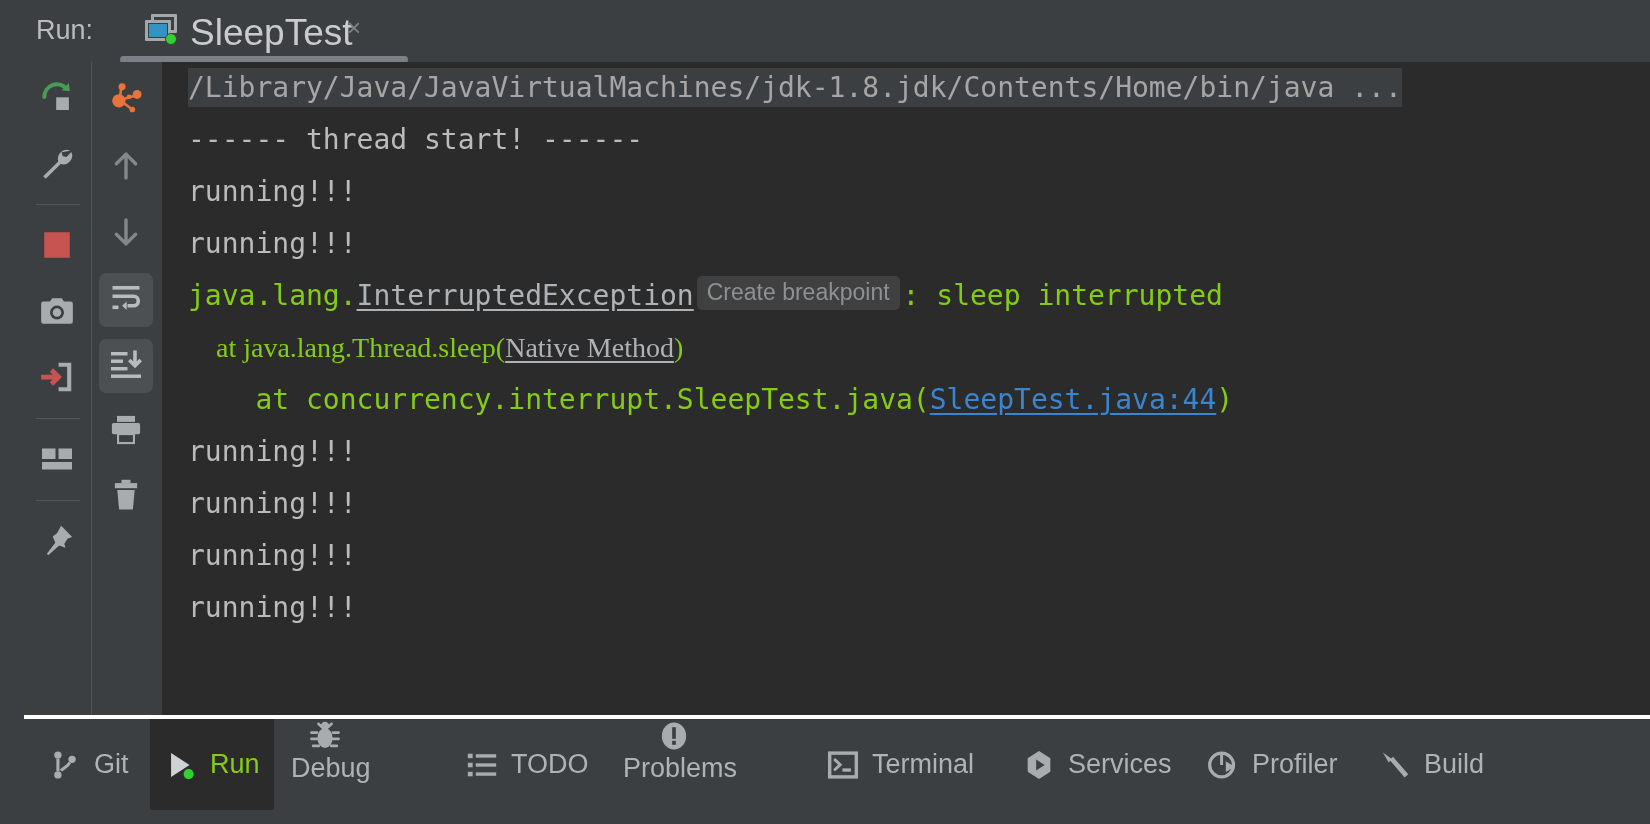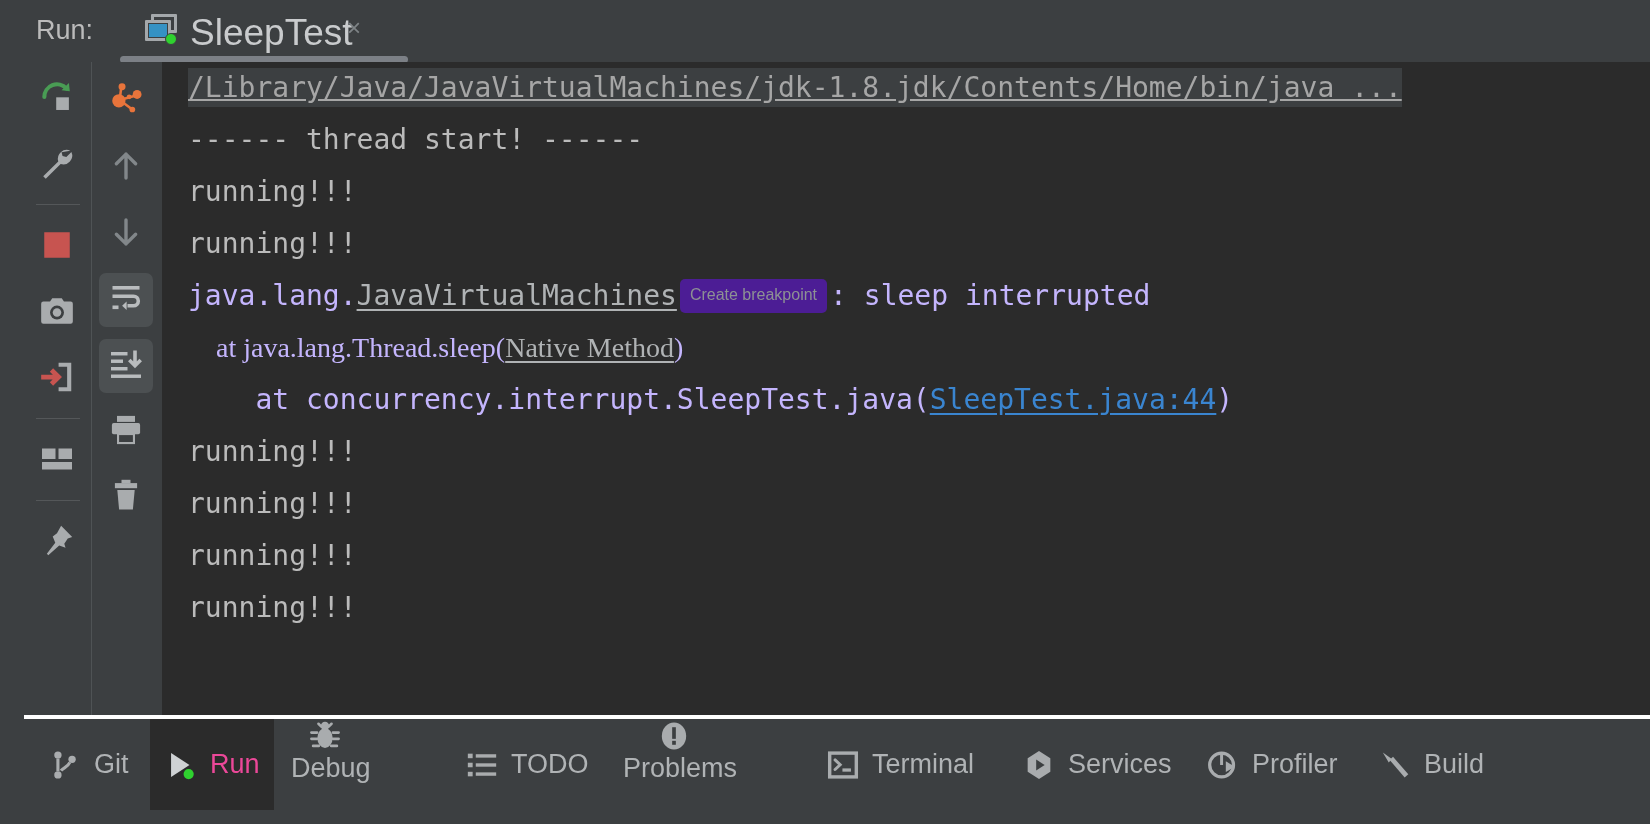--- a/index.html
+++ b/index.html
@@ -121,32 +121,31 @@
     white-space: pre;
     padding-left: 26px;
     color: #a9b7c6;
   }
   .cline.cmd {
     color: #a6a6a6;
   }
   .cline.cmd .hl {
     background: #3c3f41;
     padding: 3px 0;
-    text-decoration: underline;
-  }
-  .tok-orange { color: #c4b5fd; }
+  }
+  .tok-orange { color: #84cc16; }
   .tok-link   { color: #3a85d0; text-decoration: underline; text-underline-offset: 4px; }
   .tok-uline  { color: #b0b3b5; text-decoration: underline; text-underline-offset: 4px; }
   .tok-out    { color: #bbbbbb; }
   .badge-bp {
     display: inline-block;
-    background: #4c1d95;
+    background: #404040;
     color: #8d9194;
     font-family: "Liberation Sans", sans-serif;
-    font-size: 16px;
+    font-size: 23px;
     line-height: 30px;
     padding: 1px 10px 3px 10px;
     border-radius: 5px;
     vertical-align: 5px;
     margin: 0 3px;
   }
 
   
   .bottombar {
     position: absolute; left: 0; top: 715px;
@@ -157,21 +156,21 @@
   .bbtn {
     position: absolute; top: 0;
     height: 91px;
     display: flex; align-items: center;
     padding: 0 14px;
     color: #b0b3b5; font-size: 27px;
     white-space: nowrap;
   }
   .bbtn.active {
     background: #2b2b2b;
-    color: #ec4899;
+    color: #84cc16;
   }
   .bbtn .bicon {
     width: 34px; height: 34px;
     margin-right: 12px;
     position: relative;
     flex: 0 0 34px;
   }
 </style>
 </head>
 <body>
@@ -347,21 +346,21 @@
   <div class="console">
 
     <div class="cline cmd" style="top:0px;"><span class="hl">/Library/Java/JavaVirtualMachines/jdk-1.8.jdk/Contents/Home/bin/java ...</span></div>
 
     <div class="cline" style="top:52px;"><span class="tok-out">------ thread start! ------</span></div>
 
     <div class="cline" style="top:104px;"><span class="tok-out">running!!!</span></div>
 
     <div class="cline" style="top:156px;"><span class="tok-out">running!!!</span></div>
 
-    <div class="cline" style="top:208px;"><span class="tok-orange">java.lang.</span><span class="tok-uline">JavaVirtualMachines</span><span class="badge-bp">Create breakpoint</span><span class="tok-orange">: sleep interrupted</span></div>
+    <div class="cline" style="top:208px;"><span class="tok-orange">java.lang.</span><span class="tok-uline">InterruptedException</span><span class="badge-bp">Create breakpoint</span><span class="tok-orange">: sleep interrupted</span></div>
 
     <div class="cline" style="top:260px;font-family:Liberation Serif, serif;"><span class="tok-orange">    at java.lang.Thread.sleep(</span><span class="tok-uline">Native Method</span><span class="tok-orange">)</span></div>
 
     <div class="cline" style="top:312px;"><span class="tok-orange">    at concurrency.interrupt.SleepTest.java(</span><span class="tok-link">SleepTest.java:44</span><span class="tok-orange">)</span></div>
 
     <div class="cline" style="top:364px;"><span class="tok-out">running!!!</span></div>
 
     <div class="cline" style="top:416px;"><span class="tok-out">running!!!</span></div>
 
     <div class="cline" style="top:468px;"><span class="tok-out">running!!!</span></div>

